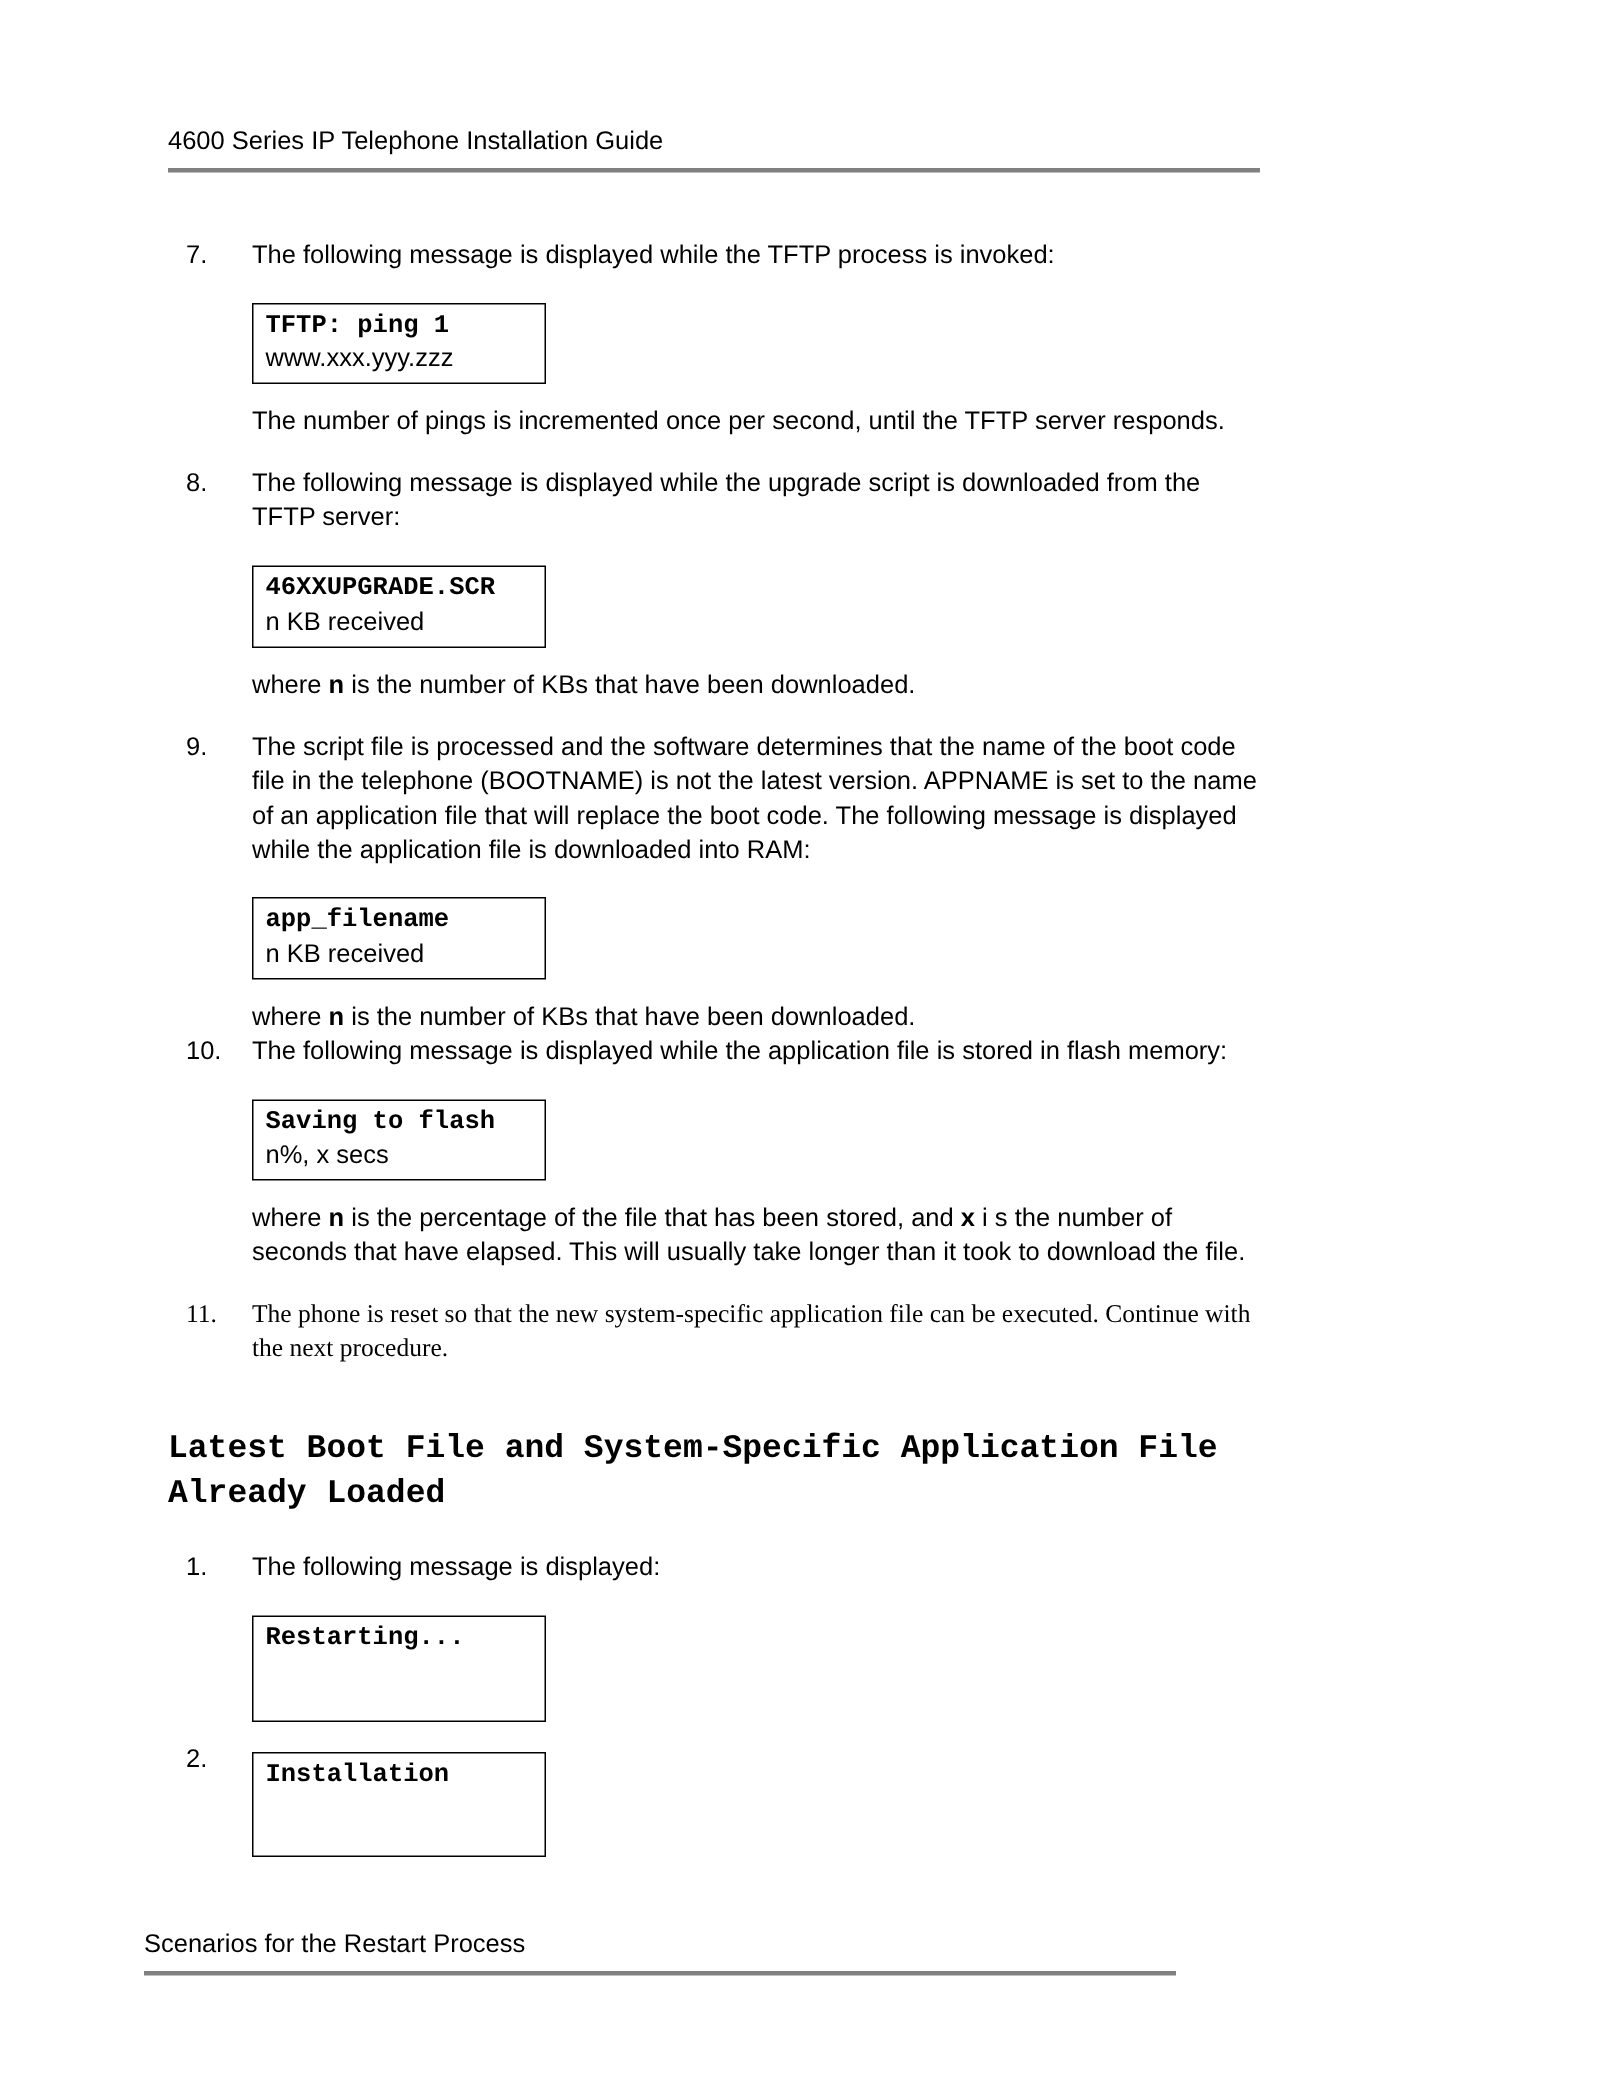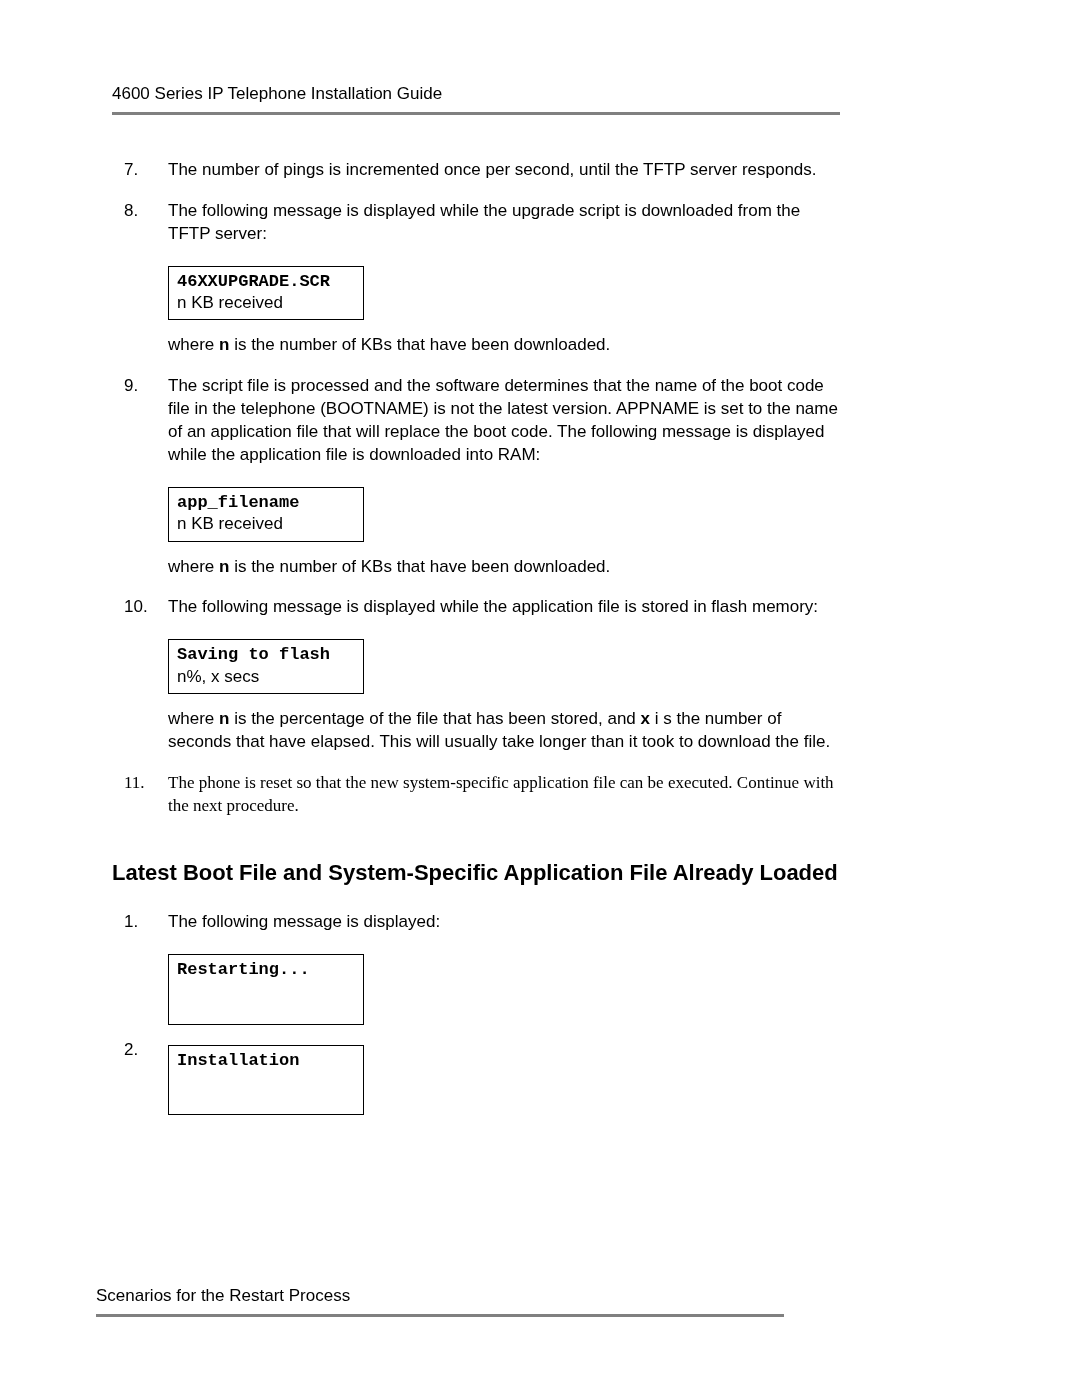--- a/index.html
+++ b/index.html
@@ -59,21 +59,21 @@
   }
   .disp .l1 {
     font-family: "Courier New", monospace;
     font-weight: bold;
     white-space: pre;
   }
   .disp .l2 {
     white-space: pre;
   }
   h2.sec {
-    font-family: Liberation Sans, sans-serif;
+    font-family: Liberation Mono, monospace;
     font-weight: bold;
     font-size: 22px;
     line-height: 1.35;
     margin: 40px 0 24px 0;
   }
   .note-row {
     display: flex;
     align-items: center;
     gap: 10px;
     margin: 20px 0 46px 34px;
@@ -117,21 +117,26 @@
 
   <div class="running-head">4600 Series IP Telephone Installation Guide</div>
   <div class="hr-thick"></div>
 
   <div class="body">
 
     <ol class="steps">
 
       <li>
         <span class="num">7.</span>
-      </li>
+        <span>The following message is displayed while the TFTP process is invoked:</span>
+      </li>
+      <div class="disp">
+        <div class="l1">TFTP: ping 1</div>
+        <div class="l2">www.xxx.yyy.zzz</div>
+      </div>
       <div class="sub">The number of pings is incremented once per second, until the TFTP server responds.</div>
 
       <li style="margin-top:18px;">
         <span class="num">8.</span>
         <span>The following message is displayed while the upgrade script is downloaded from the TFTP server:</span>
       </li>
       <div class="disp">
         <div class="l1">46XXUPGRADE.SCR</div>
         <div class="l2">n KB received</div>
       </div>
@@ -144,21 +149,21 @@
         <span>The script file is processed and the software determines that the name of the boot code file in the telephone (BOOTNAME) is not the latest version. APPNAME is set to the name of an application file that will replace the boot code. The following message is displayed while the application file is downloaded into RAM:</span>
       </li>
       <div class="disp">
         <div class="l1">app_filename</div>
         <div class="l2">n KB received</div>
       </div>
       <div class="sub">
         <span>where </span><b>n</b><span> is the number of KBs that have been downloaded.</span>
       </div>
 
-      <li style="margin-top:18px;">
+      <li style="">
         <span class="num">10.</span>
         <span>The following message is displayed while the application file is stored in flash memory:</span>
       </li>
       <div class="disp">
         <div class="l1">Saving to flash</div>
         <div class="l2">n%, x secs</div>
       </div>
       <div class="sub">
         <span>where </span><b>n</b><span> is the percentage of the file that has been stored, and </span><b>x</b><span> i s the number of seconds that have elapsed. This will usually take longer than it took to download the file.</span>
       </div>

